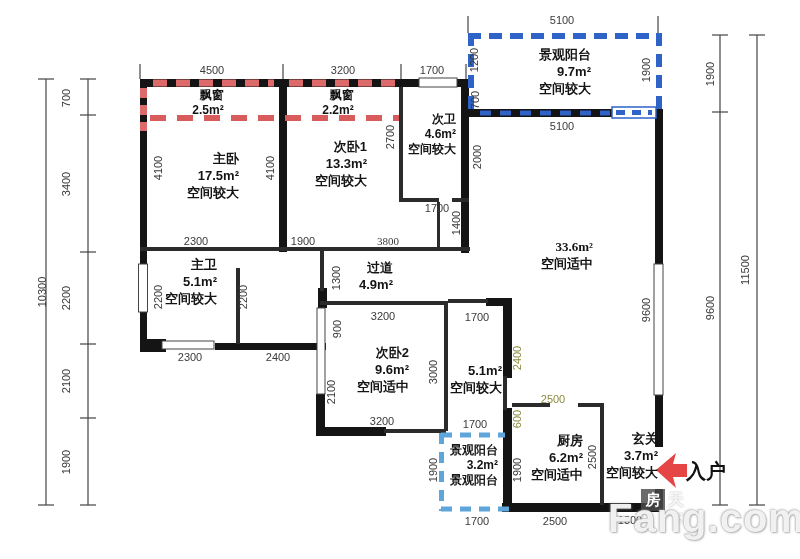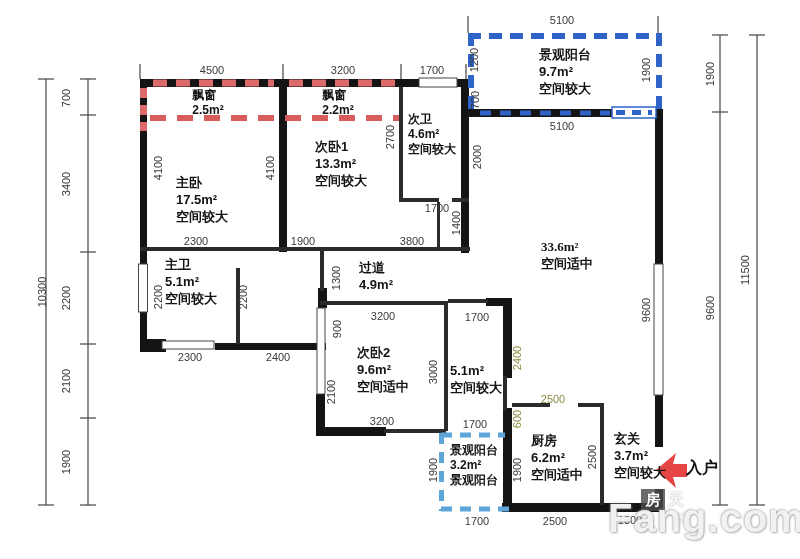--- a/index.html
+++ b/index.html
@@ -1,27 +1,27 @@
 <!DOCTYPE html>
 <html><head>
 <meta charset="utf-8">
 <style>
   html,body{margin:0;padding:0;background:#fff;}
   #stage{position:relative;width:800px;height:559px;background:#fff;overflow:hidden;
          font-family:"Liberation Sans","DejaVu Sans",sans-serif;}
   #plan-svg{position:absolute;left:0;top:0;}
-  .room-label{position:absolute;transform:translateX(-50%);text-align:left;
+  .room-label{position:absolute;transform:translateX(-50%);text-align:right;
               font-weight:bold;color:#141414;white-space:nowrap;z-index:5;}
   .room-label div{font-size:13px;line-height:17px;}
   .room-label.small div{font-size:12px;line-height:15px;}
   .dim{position:absolute;font-size:11px;color:#3a3a3a;white-space:nowrap;
        transform:translate(-50%,-50%);z-index:4;}
   .dim.rot{transform:translate(-50%,-50%) rotate(-90deg);}
   .dim.olive{color:#8b8b42;}
-  .entry-label{position:absolute;left:686px;top:458px;font-size:16px;font-weight:bold;
+  .entry-label{position:absolute;left:686px;top:458px;font-size:20px;font-weight:bold;
                color:#111;z-index:6;}
   .wm{position:absolute;z-index:9;pointer-events:none;}
   .wm-logo{position:absolute;left:641px;top:489px;width:24px;height:22px;
            background:rgba(75,75,75,.82);color:#fff;font-size:15px;font-weight:bold;
            text-align:center;line-height:22px;}
   .wm-ghost{position:absolute;left:668px;top:490px;font-size:16px;font-weight:bold;
             color:rgba(255,255,255,.85);text-shadow:0 0 2px rgba(120,120,120,.6);}
   .wm-brand{position:absolute;left:608px;top:496px;font-size:40px;font-weight:bold;
             letter-spacing:1px;color:rgba(255,255,255,.88);
             text-shadow:0 0 1px rgba(130,130,130,.8),1px 1px 2px rgba(120,120,120,.55),-1px -1px 2px rgba(150,150,150,.45);}
@@ -135,21 +135,21 @@
 
   <div id="labels">
       <div class="room-label small" style="left: 208px; top: 88px;">
         <div>飘窗</div>
         <div>2.5m²</div>
       </div>
       <div class="room-label small" style="left: 338px; top: 88px;">
         <div>飘窗</div>
         <div>2.2m²</div>
       </div>
-      <div class="room-label" style="left: 202px; top: 150px; margin-top: 24px;">
+      <div class="room-label" style="left: 213px; top: 150px;">
         <div>主卧</div>
         <div>17.5m²</div>
         <div>空间较大</div>
       </div>
       <div class="room-label" style="left: 341px; top: 138px;">
         <div>次卧1</div>
         <div>13.3m²</div>
         <div>空间较大</div>
       </div>
       <div class="room-label small" style="left: 432px; top: 112px;">
@@ -187,21 +187,21 @@
       <div class="room-label small" style="left: 474px; top: 443px;">
         <div>景观阳台</div>
         <div>3.2m²</div>
         <div>景观阳台</div>
       </div>
       <div class="room-label" style="left: 557px; top: 432px;">
         <div>厨房</div>
         <div>6.2m²</div>
         <div>空间适中</div>
       </div>
-      <div class="room-label" style="left: 632px; top: 430px; margin-left: 8px;">
+      <div class="room-label" style="left: 632px; top: 430px;">
         <div>玄关</div>
         <div>3.7m²</div>
         <div>空间较大</div>
       </div>
       <div class="dim" style="left: 212px; top: 70px;">4500</div>
       <div class="dim" style="left: 343px; top: 70px;">3200</div>
       <div class="dim" style="left: 432px; top: 70px;">1700</div>
       <div class="dim" style="left: 562px; top: 20px;">5100</div>
       <div class="dim rot" style="left: 66px; top: 98px;">700</div>
       <div class="dim rot" style="left: 66px; top: 184px;">3400</div>
@@ -215,21 +215,21 @@
       <div class="dim rot" style="left: 158px; top: 168px;">4100</div>
       <div class="dim rot" style="left: 270px; top: 168px;">4100</div>
       <div class="dim rot" style="left: 390px; top: 137px;">2700</div>
       <div class="dim rot" style="left: 474px; top: 60px;">1200</div>
       <div class="dim rot" style="left: 475px; top: 100px;">700</div>
       <div class="dim rot" style="left: 477px; top: 157px;">2000</div>
       <div class="dim rot" style="left: 646px; top: 70px;">1900</div>
       <div class="dim" style="left: 562px; top: 126px;">5100</div>
       <div class="dim" style="left: 196px; top: 241px;">2300</div>
       <div class="dim" style="left: 303px; top: 241px;">1900</div>
-      <div class="dim" style="left: 412px; top: 241px;">3800</div>
+      <div class="dim" style="left: 388px; top: 241px; font-family: Liberation Serif, serif;">3800</div>
       <div class="dim" style="left: 437px; top: 208px;">1700</div>
       <div class="dim rot" style="left: 456px; top: 223px;">1400</div>
       <div class="dim rot" style="left: 158px; top: 297px;">2200</div>
       <div class="dim rot" style="left: 243px; top: 297px;">2200</div>
       <div class="dim rot" style="left: 336px; top: 278px;">1300</div>
       <div class="dim" style="left: 190px; top: 357px;">2300</div>
       <div class="dim" style="left: 278px; top: 357px;">2400</div>
       <div class="dim rot" style="left: 337px; top: 329px;">900</div>
       <div class="dim rot" style="left: 331px; top: 392px;">2100</div>
       <div class="dim" style="left: 383px; top: 316px;">3200</div>

